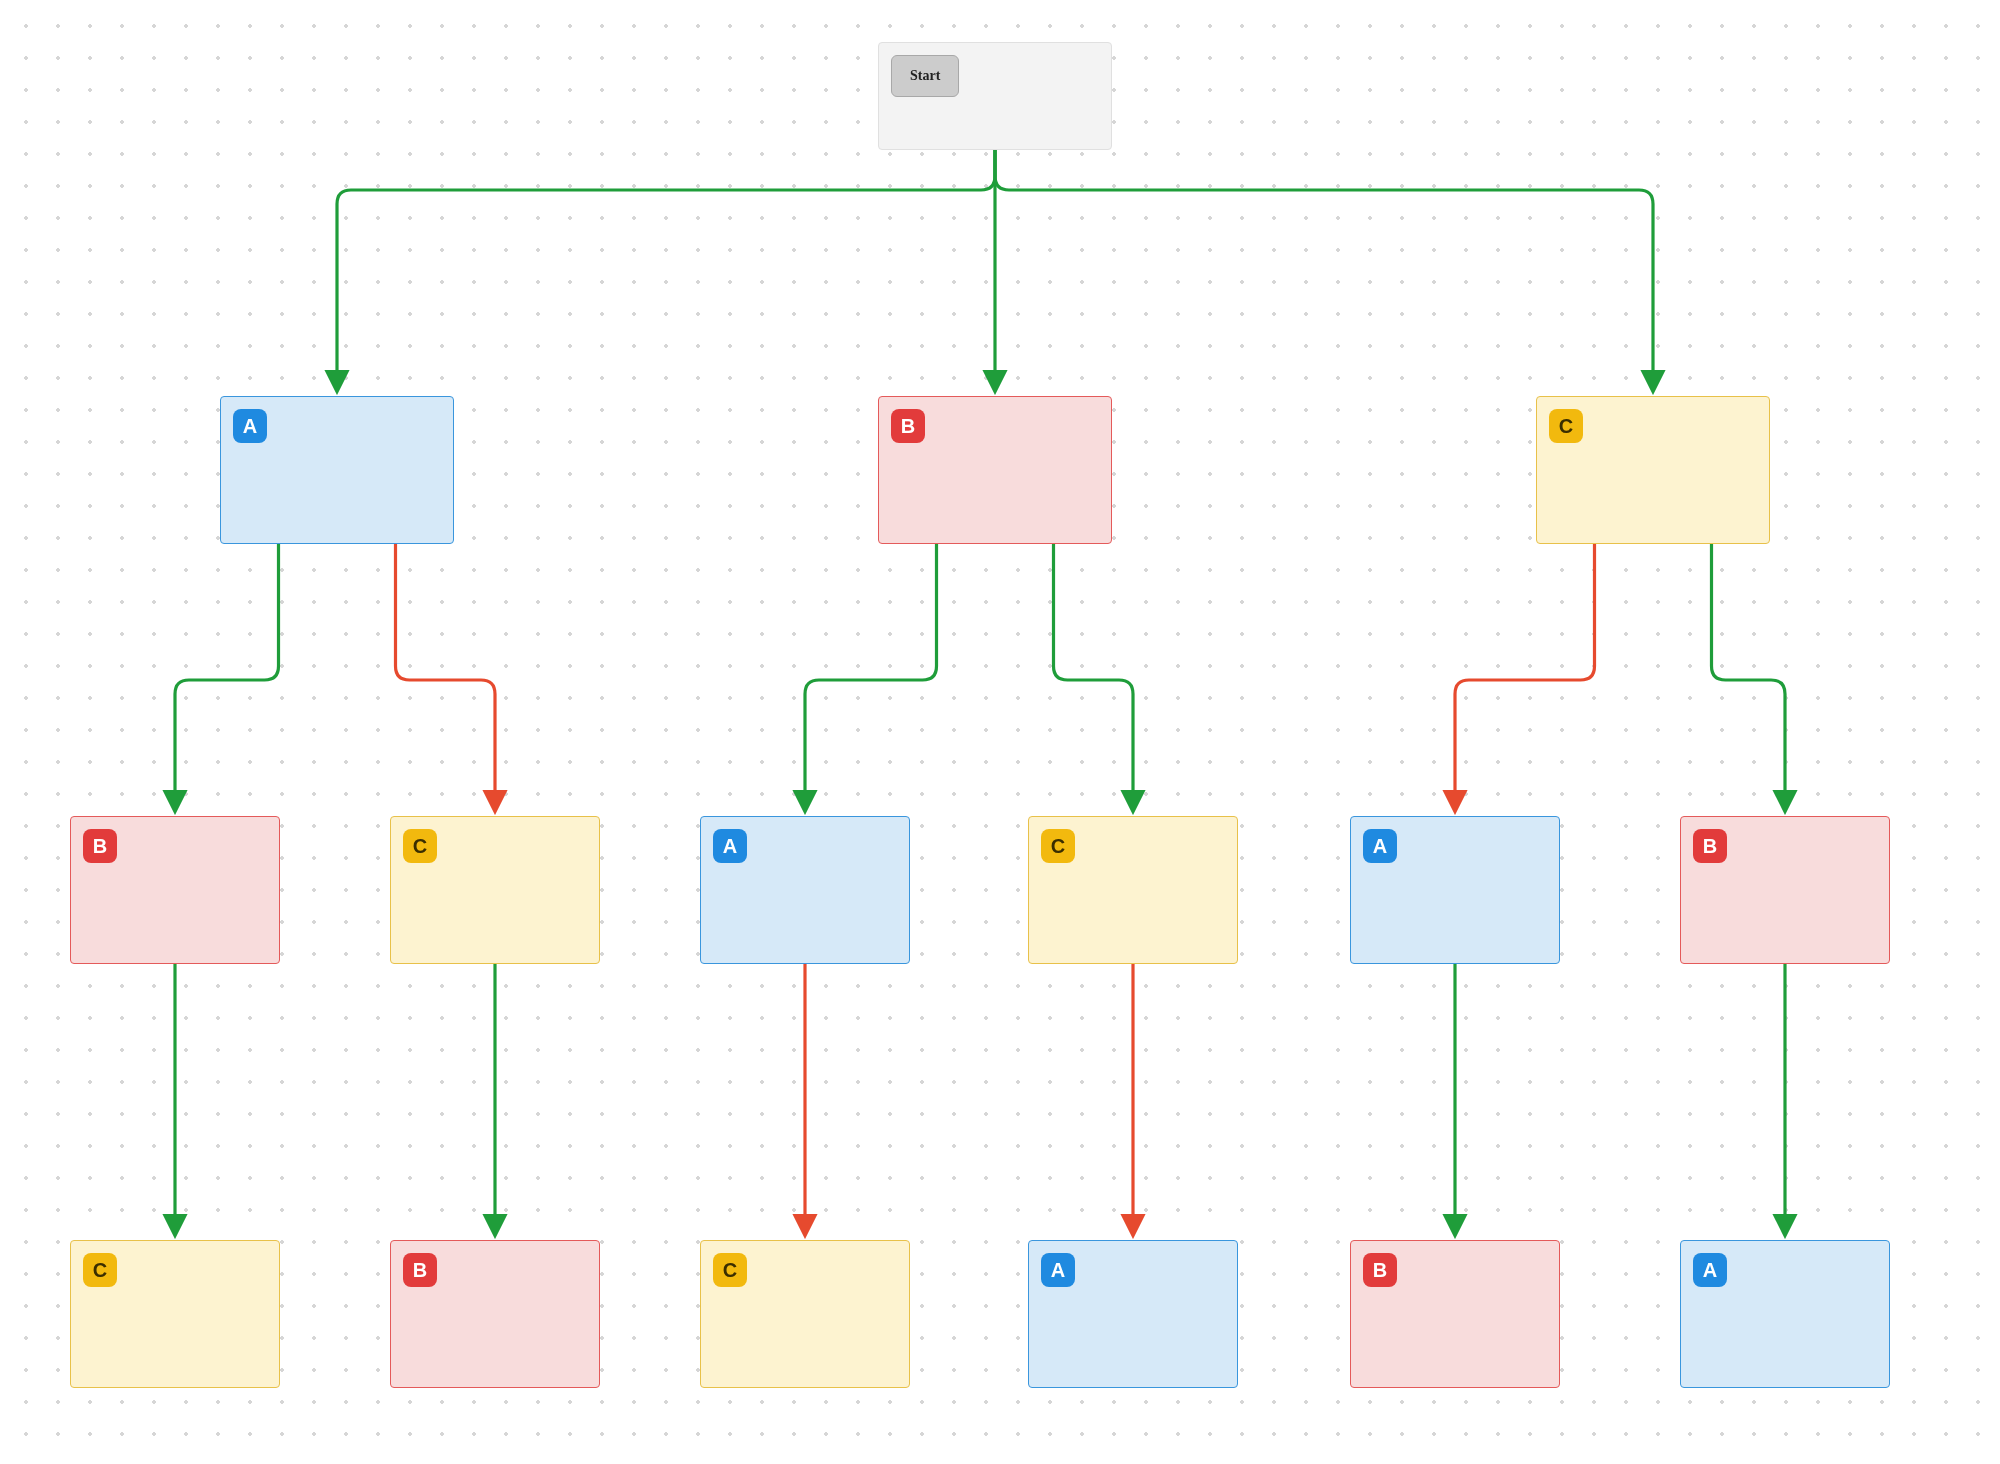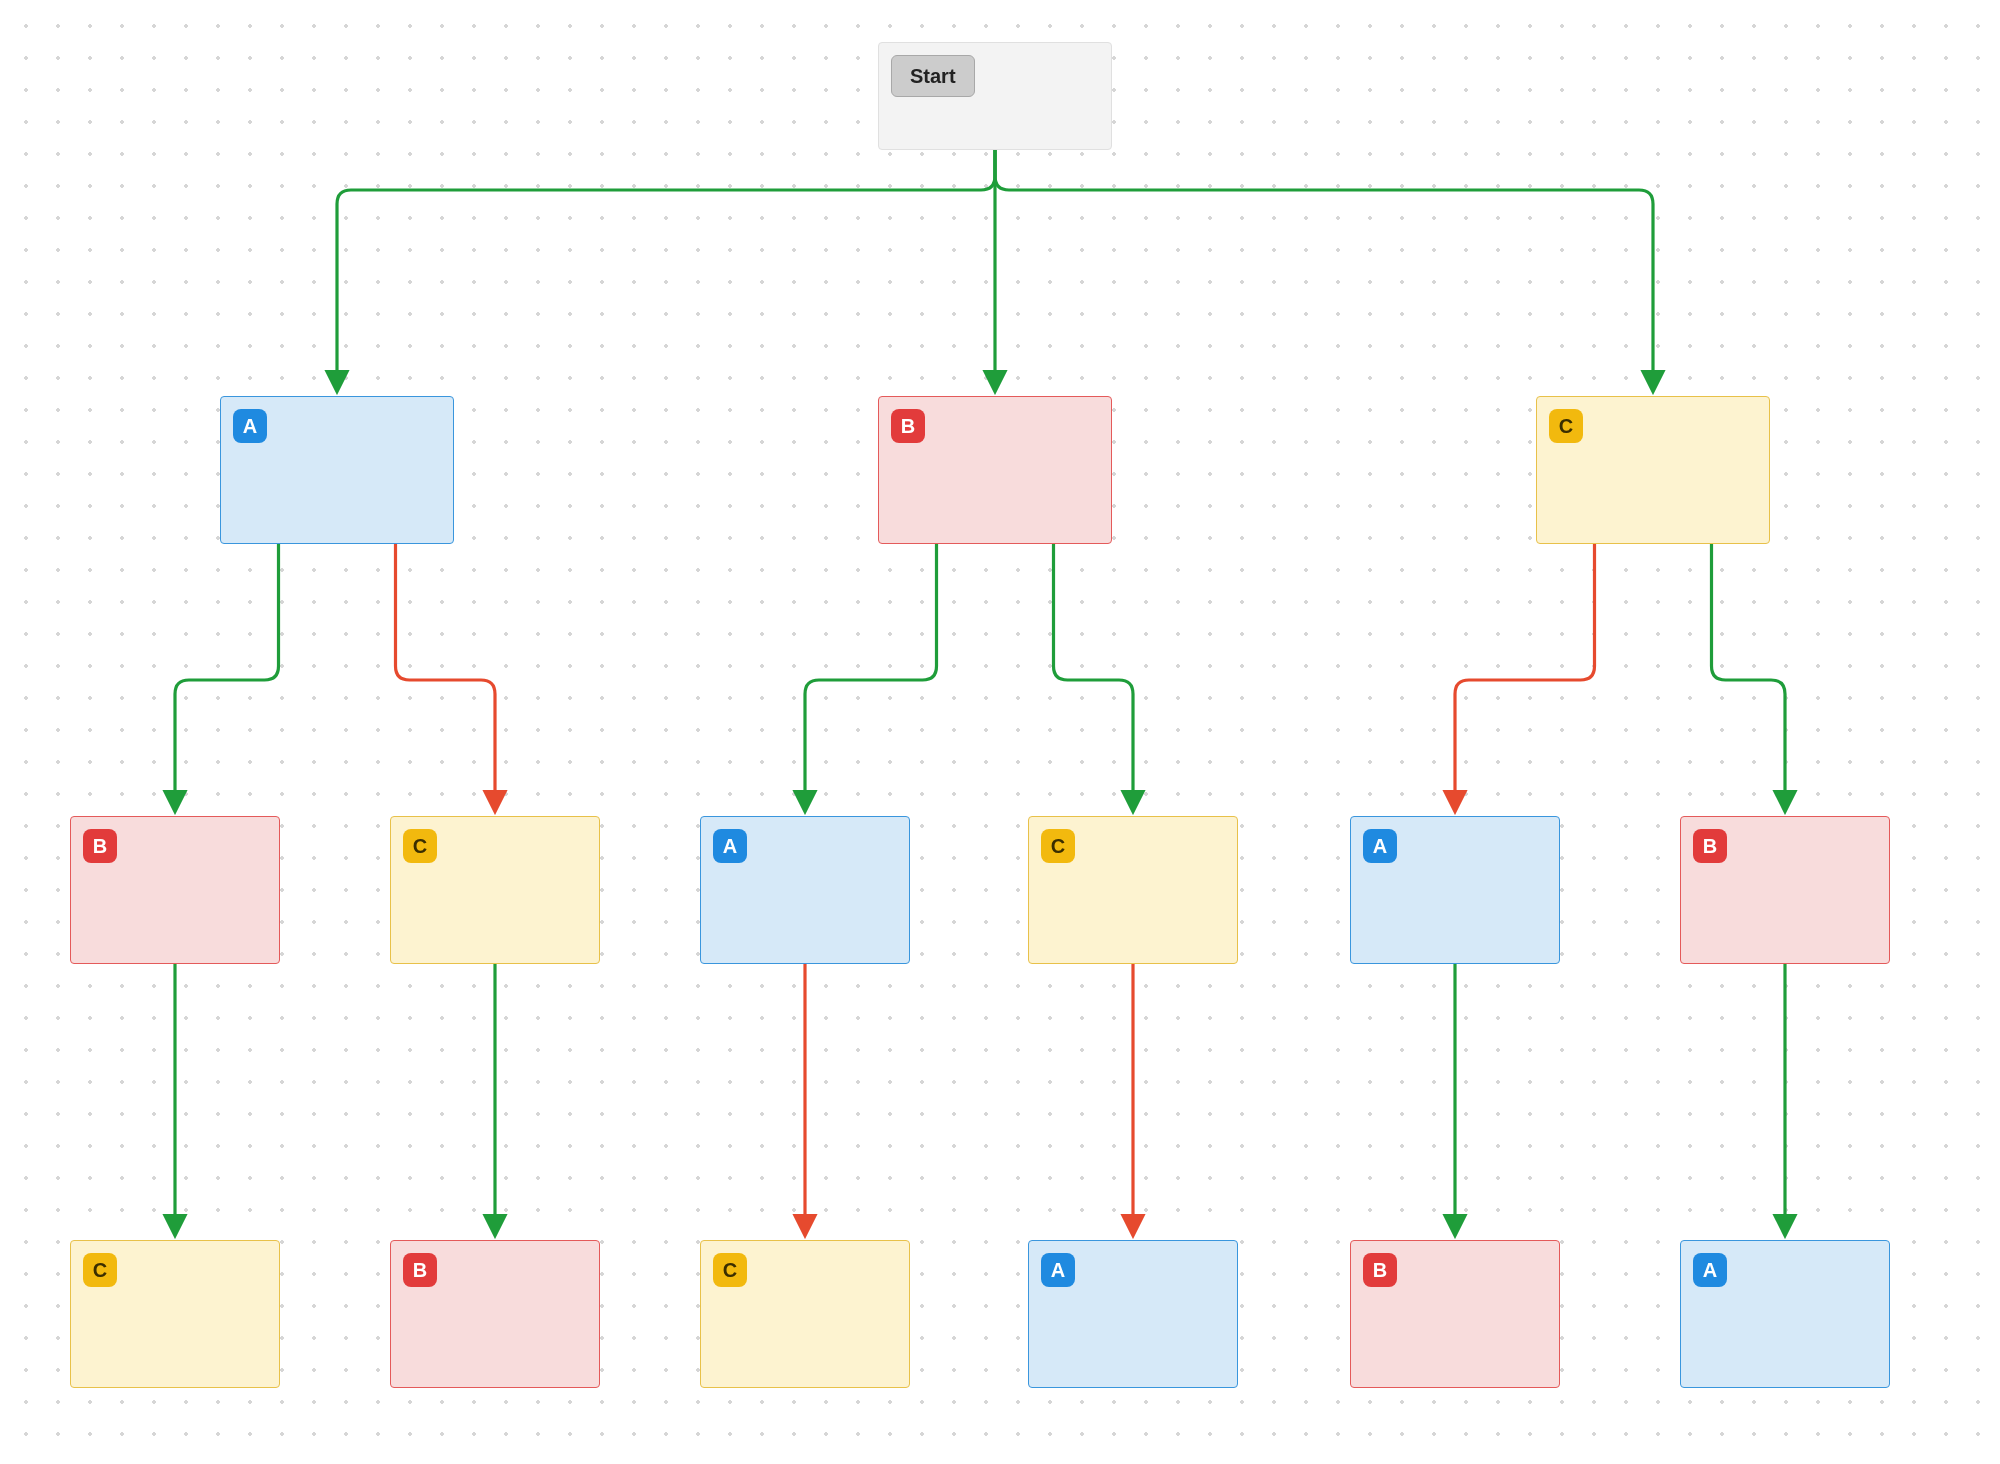--- a/index.html
+++ b/index.html
@@ -38,23 +38,24 @@
   }
   .start-chip {
     display: inline-flex;
     align-items: center;
     justify-content: center;
     height: 40px;
     padding: 0 18px;
     background: #cccccc;
     border: 1px solid #a8a8a8;
     border-radius: 6px;
-    font-size: 20px;
+    font-size: 14px;
     font-weight: 600;
     color: #222;
+    font-family: Liberation Serif, serif;
   }
   .box-blue  { background: #d6e9f8; border: 1px solid #3a96dd; }
   .box-red   { background: #f8dcdc; border: 1px solid #e45a5a; }
   .box-yellow{ background: #fdf3d0; border: 1px solid #e8c14a; }
   .chip {
     position: absolute;
     top: 12px;
     left: 12px;
     width: 34px;
     height: 34px;

